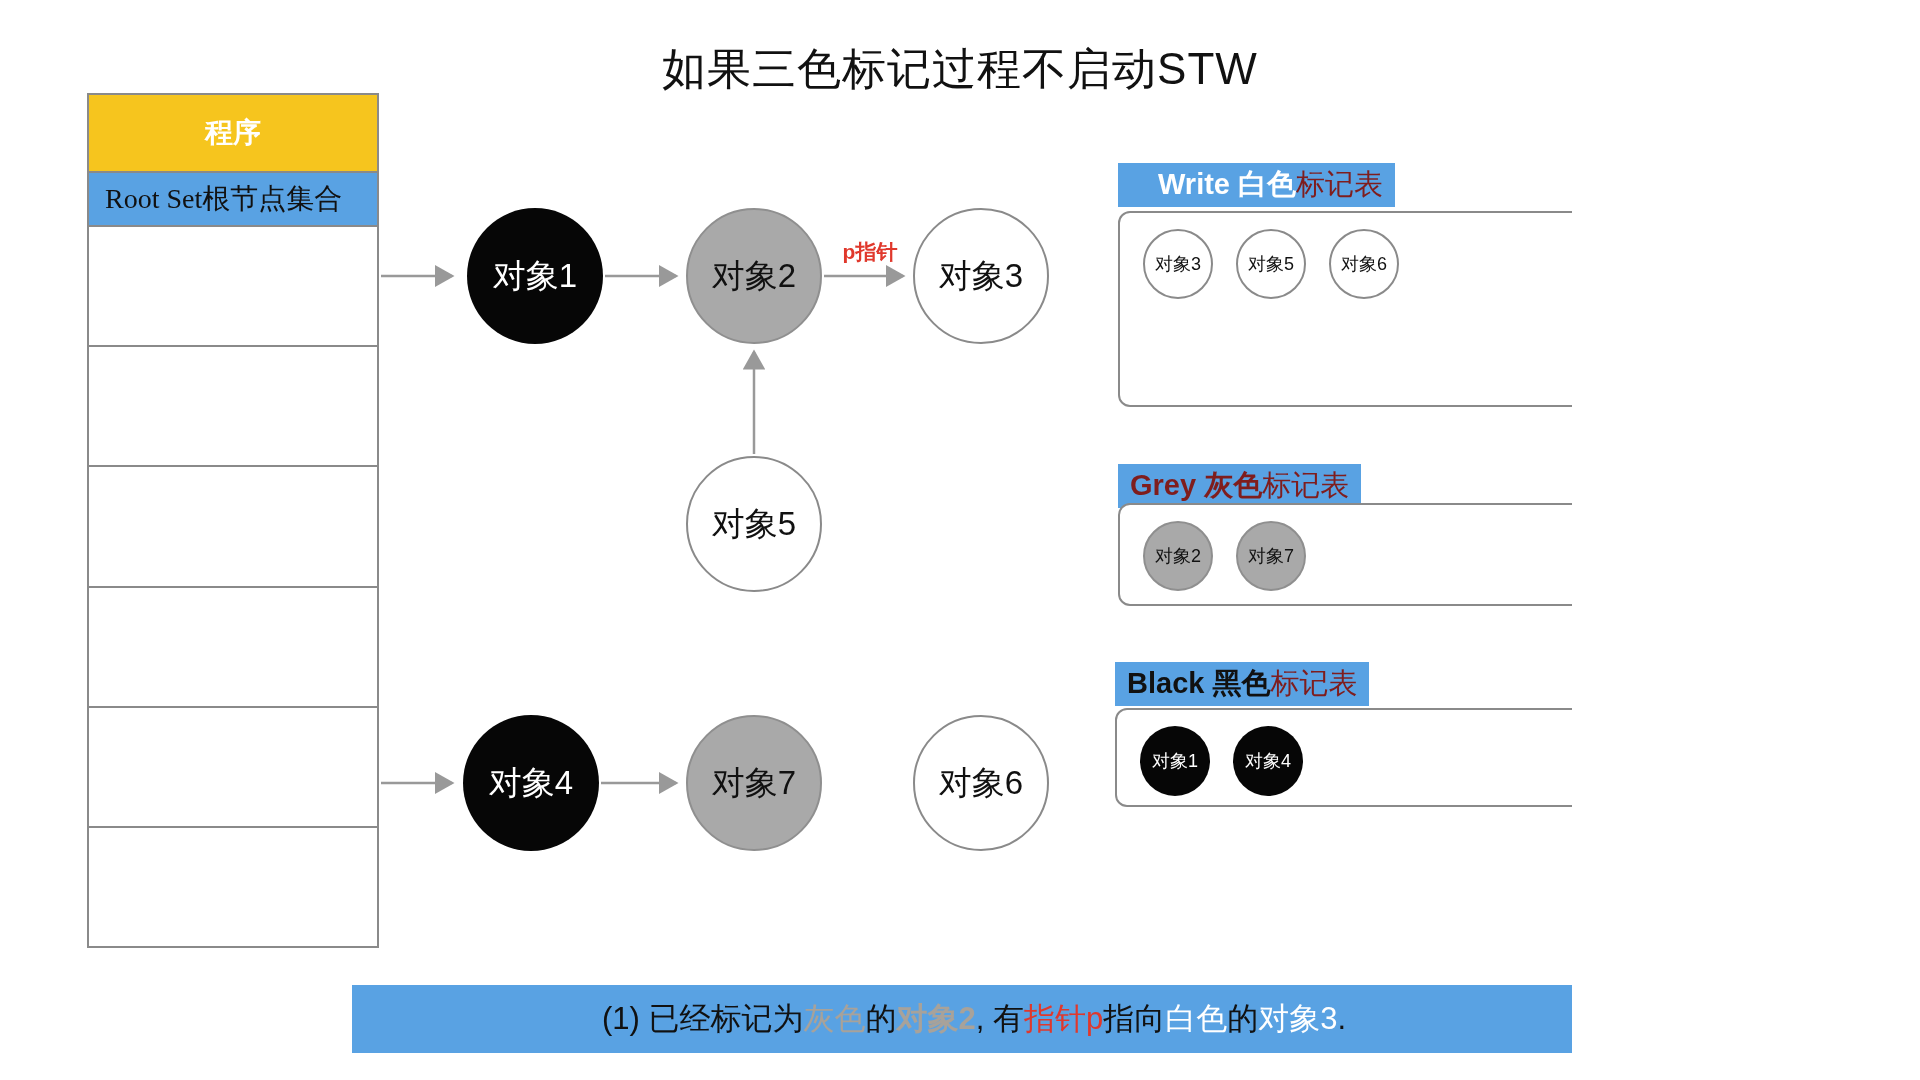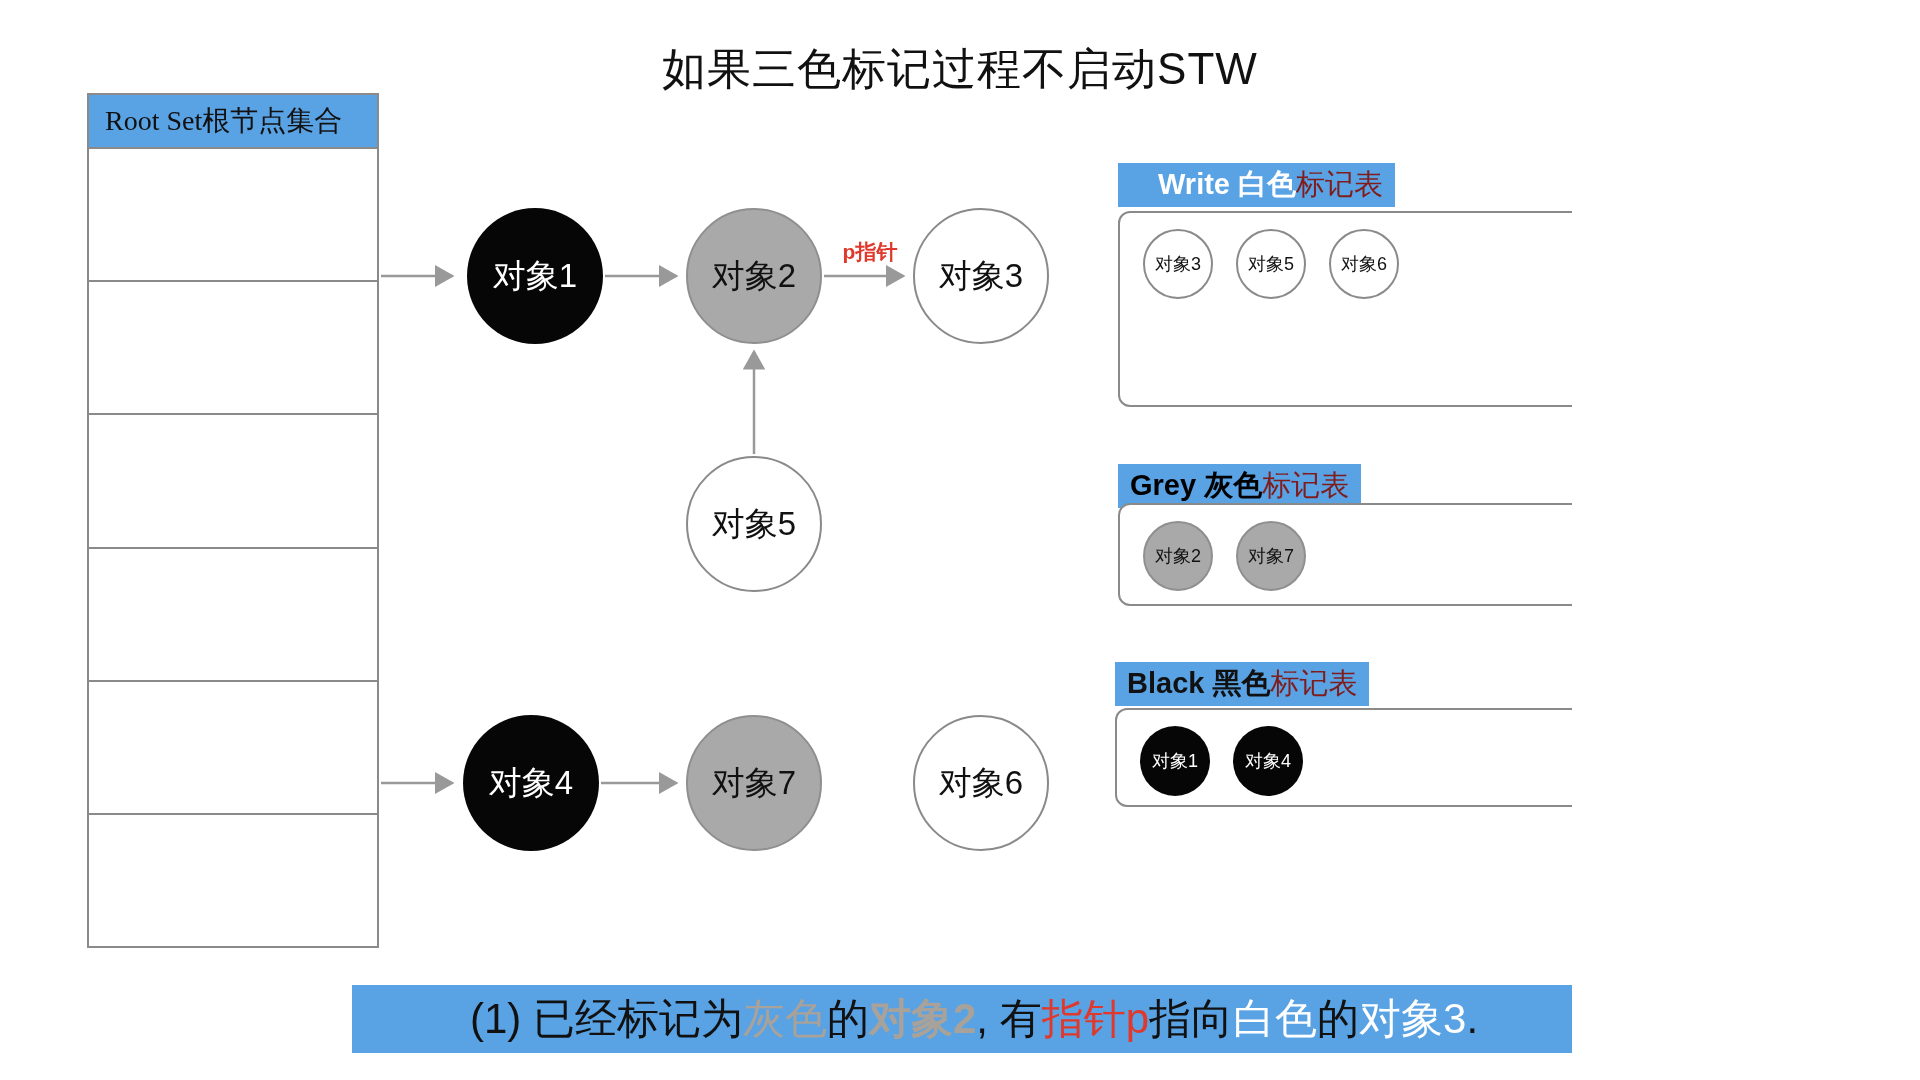--- a/index.html
+++ b/index.html
@@ -32,48 +32,49 @@
   .pointer-label { position:absolute; left:822px; top:238px; width:96px; text-align:center;
                    color:#E0382C; font-weight:bold; font-size:21px; }
 
   
   .panel { position:absolute; background:#fff; border:2px solid #8a8a8a; border-radius:12px;
            display:flex; align-items:flex-start; padding:16px 0 0 23px; gap:23px; }
   .panel-title { position:absolute; height:44px; background:#59A2E3; display:flex;
                  align-items:center; padding:0 12px; font-size:29px; white-space:pre; }
   .panel-title .hl { font-weight:bold; }
   .hl-white { color:#ffffff; }
-  .hl-grey  { color:#000000; }
+  .hl-grey  { color:#7f1d1d; }
   .hl-black { color:#111111; }
   .panel-title .rest { color:#7f1d1d; font-weight:normal; }
 
   .chip { width:70px; height:70px; border-radius:50%; flex:0 0 auto;
           display:flex; align-items:center; justify-content:center; font-size:18px; }
   .chip-white { background:#fff; border:2px solid #8a8a8a; color:#111; }
   .chip-grey  { background:#A9A9A9; border:2px solid #8f8f8f; color:#111; }
   .chip-black { background:#060606; color:#fff; }
 
   
   .caption { position:absolute; left:352px; top:985px; width:1244px; height:68px; background:#59A2E3;
-             display:flex; align-items:center; justify-content:center; font-size:42px; color:#111;
+             display:flex; align-items:center; justify-content:center; font-size:31px; color:#111;
              white-space:pre; }
   .seg-black { color:#111; }
   .seg-grey { color:#A8A29A; }
   .seg-grey-bold { color:#A8A29A; font-weight:bold; }
   .seg-red { color:#E0382C; }
   .seg-white-bold { color:#ffffff; font-weight:normal; }
 </style>
 </head>
 <body>
 
 <div class="page">
 
   <div class="title">如果三色标记过程不启动STW</div>
 
   <div class="program-table">
+    <div class="pt-header">程序</div>
     <div class="pt-rootset">Root Set根节点集合</div>
     <div class="pt-row"></div>
     <div class="pt-row"></div>
     <div class="pt-row"></div>
     <div class="pt-row"></div>
     <div class="pt-row"></div>
     <div class="pt-row"></div>
   </div>
 
   <svg class="arrows" width="1920" height="1080" viewBox="0 0 1920 1080">

